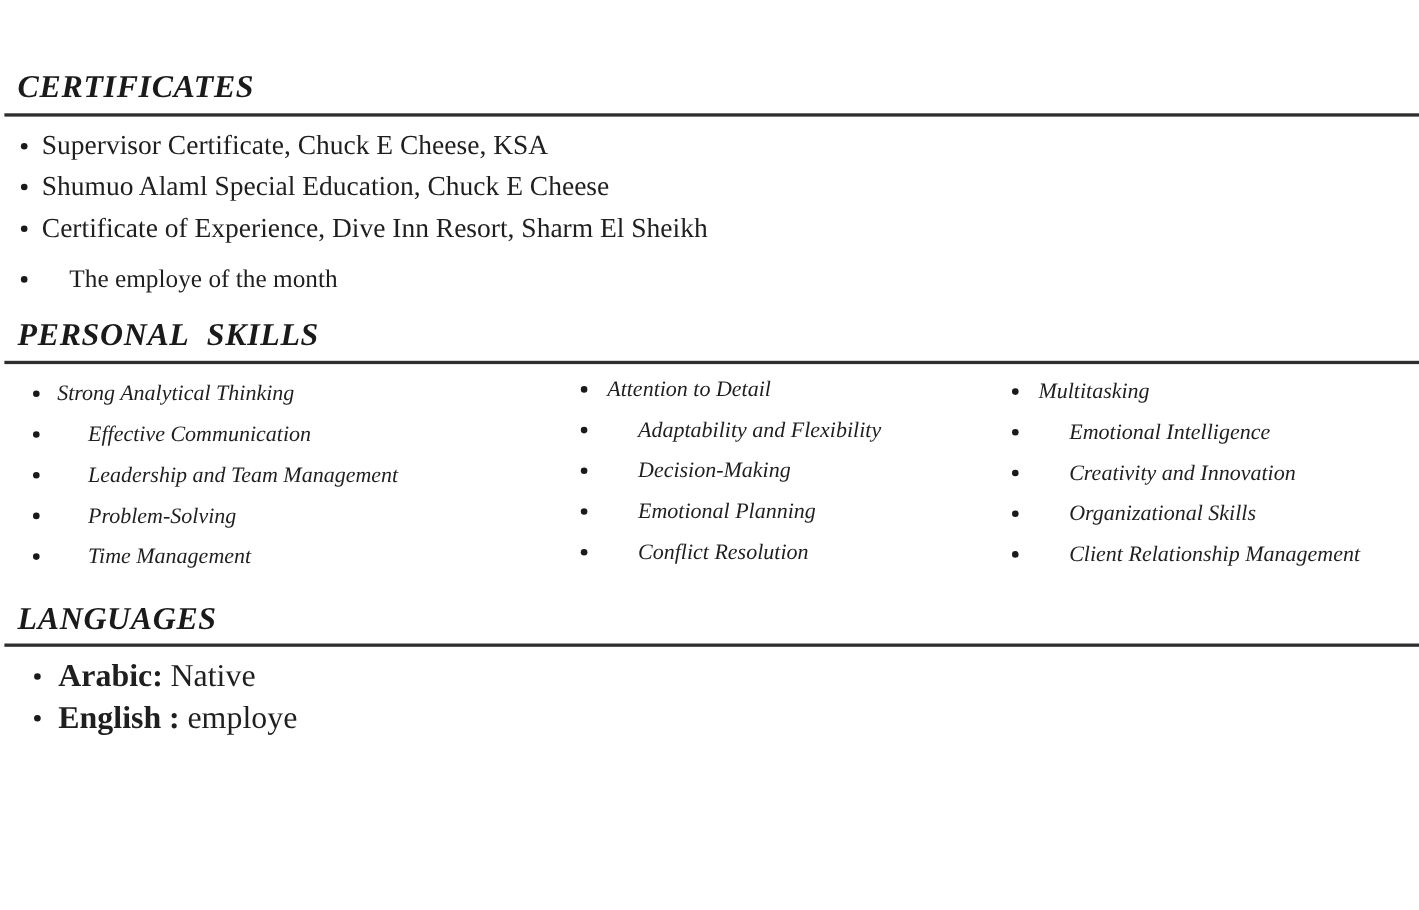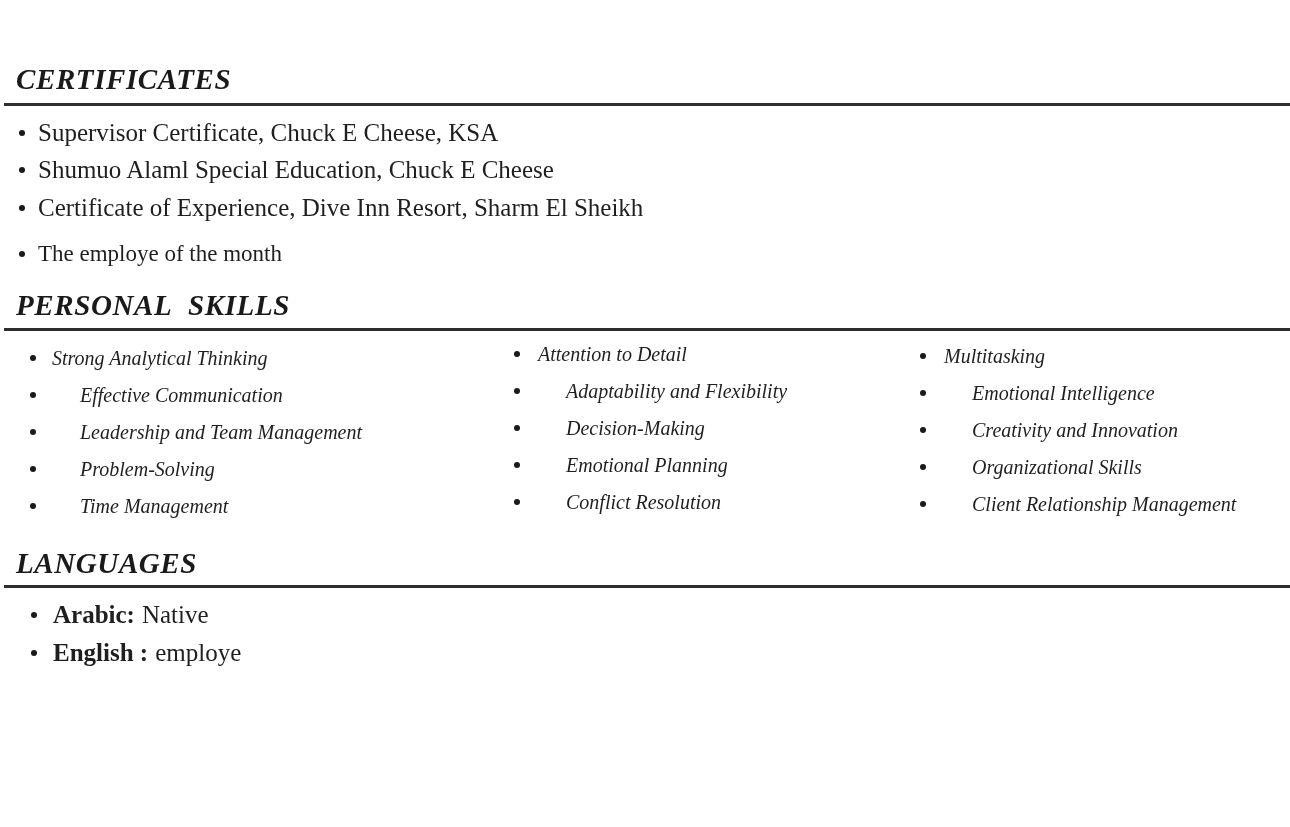--- a/index.html
+++ b/index.html
@@ -57,31 +57,31 @@
     height: 6px;
     border-radius: 50%;
     background: var(--bullet);
     flex: none;
   }
   
   .cert-list { left: 19px; top: 120px; font-size: 25px; }
   .cert-list .dot { margin-right: 13px; }
   .cert-list li + li { margin-top: 11px; }
   .cert-list li.gap-md { margin-top: 12px; }
-  .cert-list li.gap-lg { margin-top: 20px; font-size: 23px; }
+  .cert-list li.gap-lg { margin-top: 20px; font-size: 23px; gap: 25px; }
   
   .skills-col { font-size: 20px; font-style: italic; }
   .skills-col li + li { margin-top: 11px; gap: 28px; }
   .skills-col .dot { margin-right: 18px; }
   .col-1 { left: 30px; top: 345px; }
   .col-1 .dot { margin-right: 16px; }
-  .col-2 { left: 514px; top: 341px; }
+  .col-2 { left: 528px; top: 341px; }
   .col-3 { left: 920px; top: 343px; }
   
-  .lang-list { left: 31px; top: 602px; font-size: 25px; }
+  .lang-list { left: 31px; top: 602px; font-size: 29px; }
   .lang-list .dot { margin-right: 16px; }
   .lang-list li + li { margin-top: 12px; }
   .lang-label { font-weight: bold; }
   .lang-value { margin-left: 7px; }
 </style>
 </head>
 <body>
 
 <div>
 

